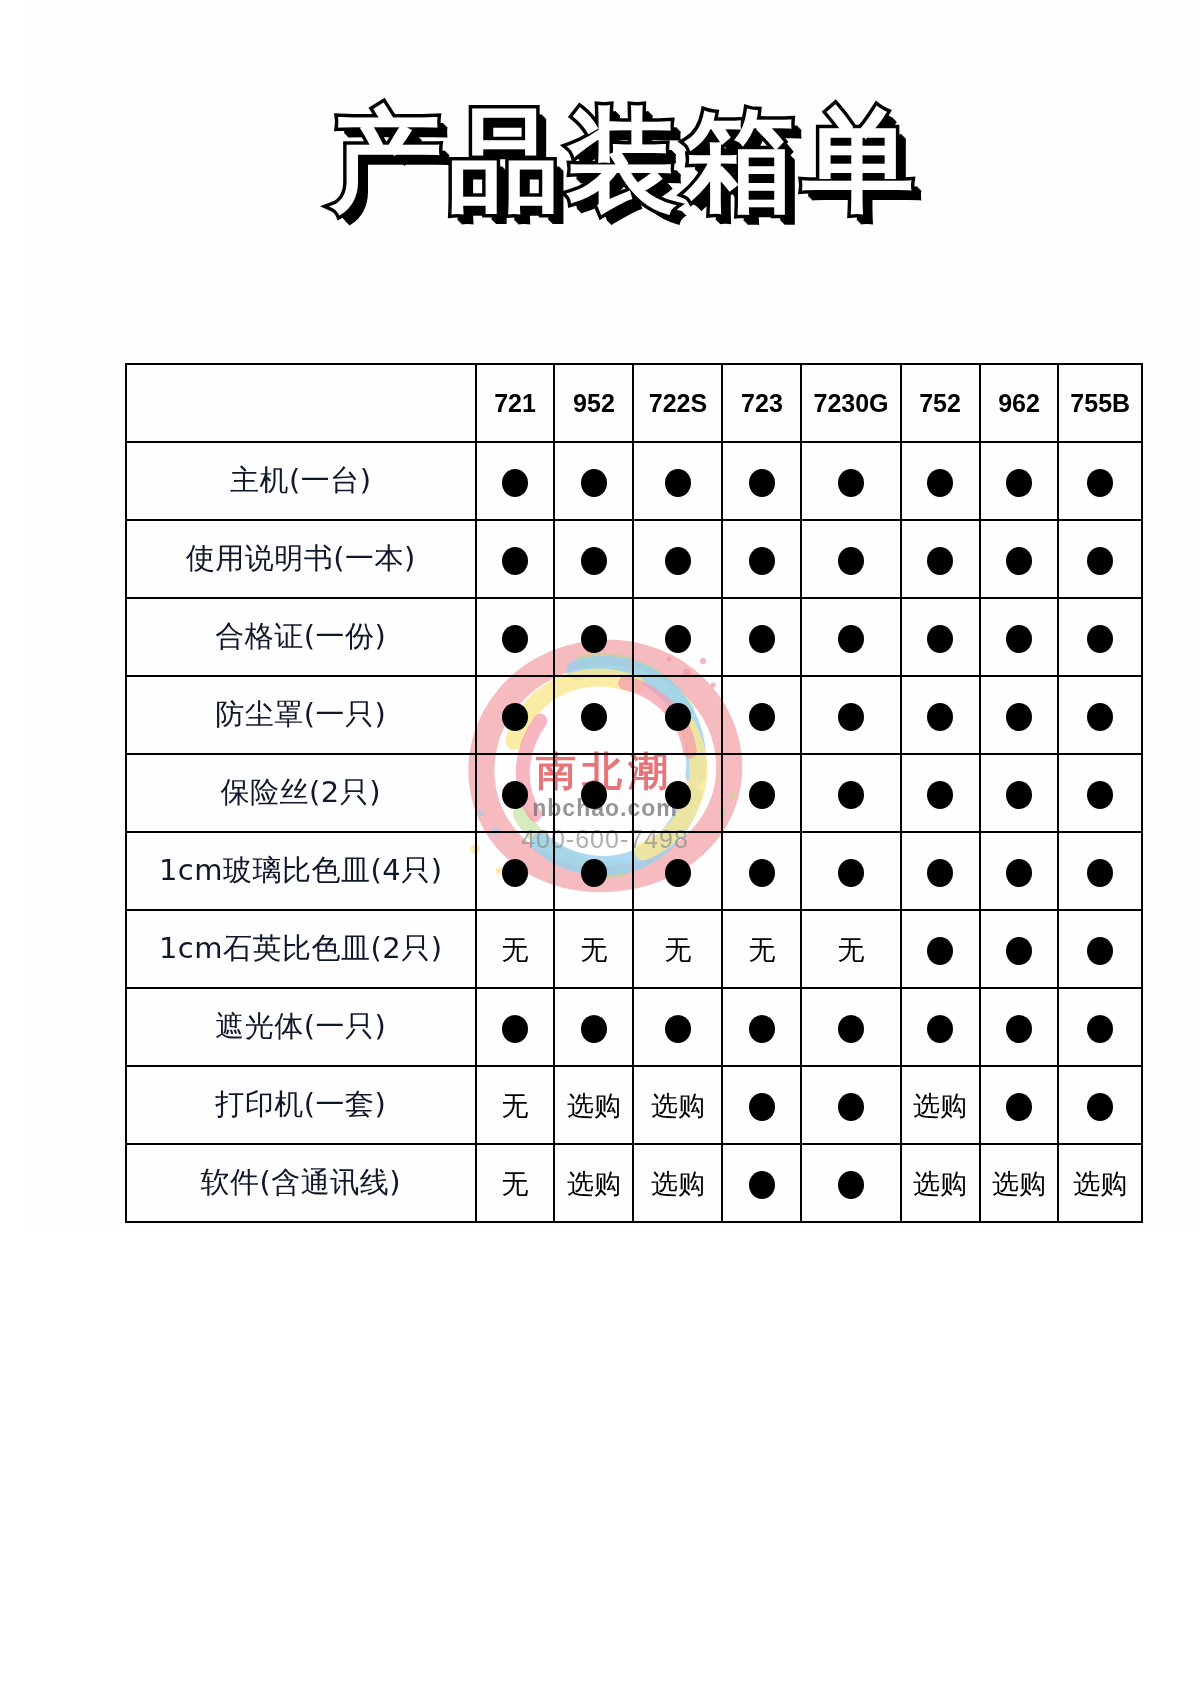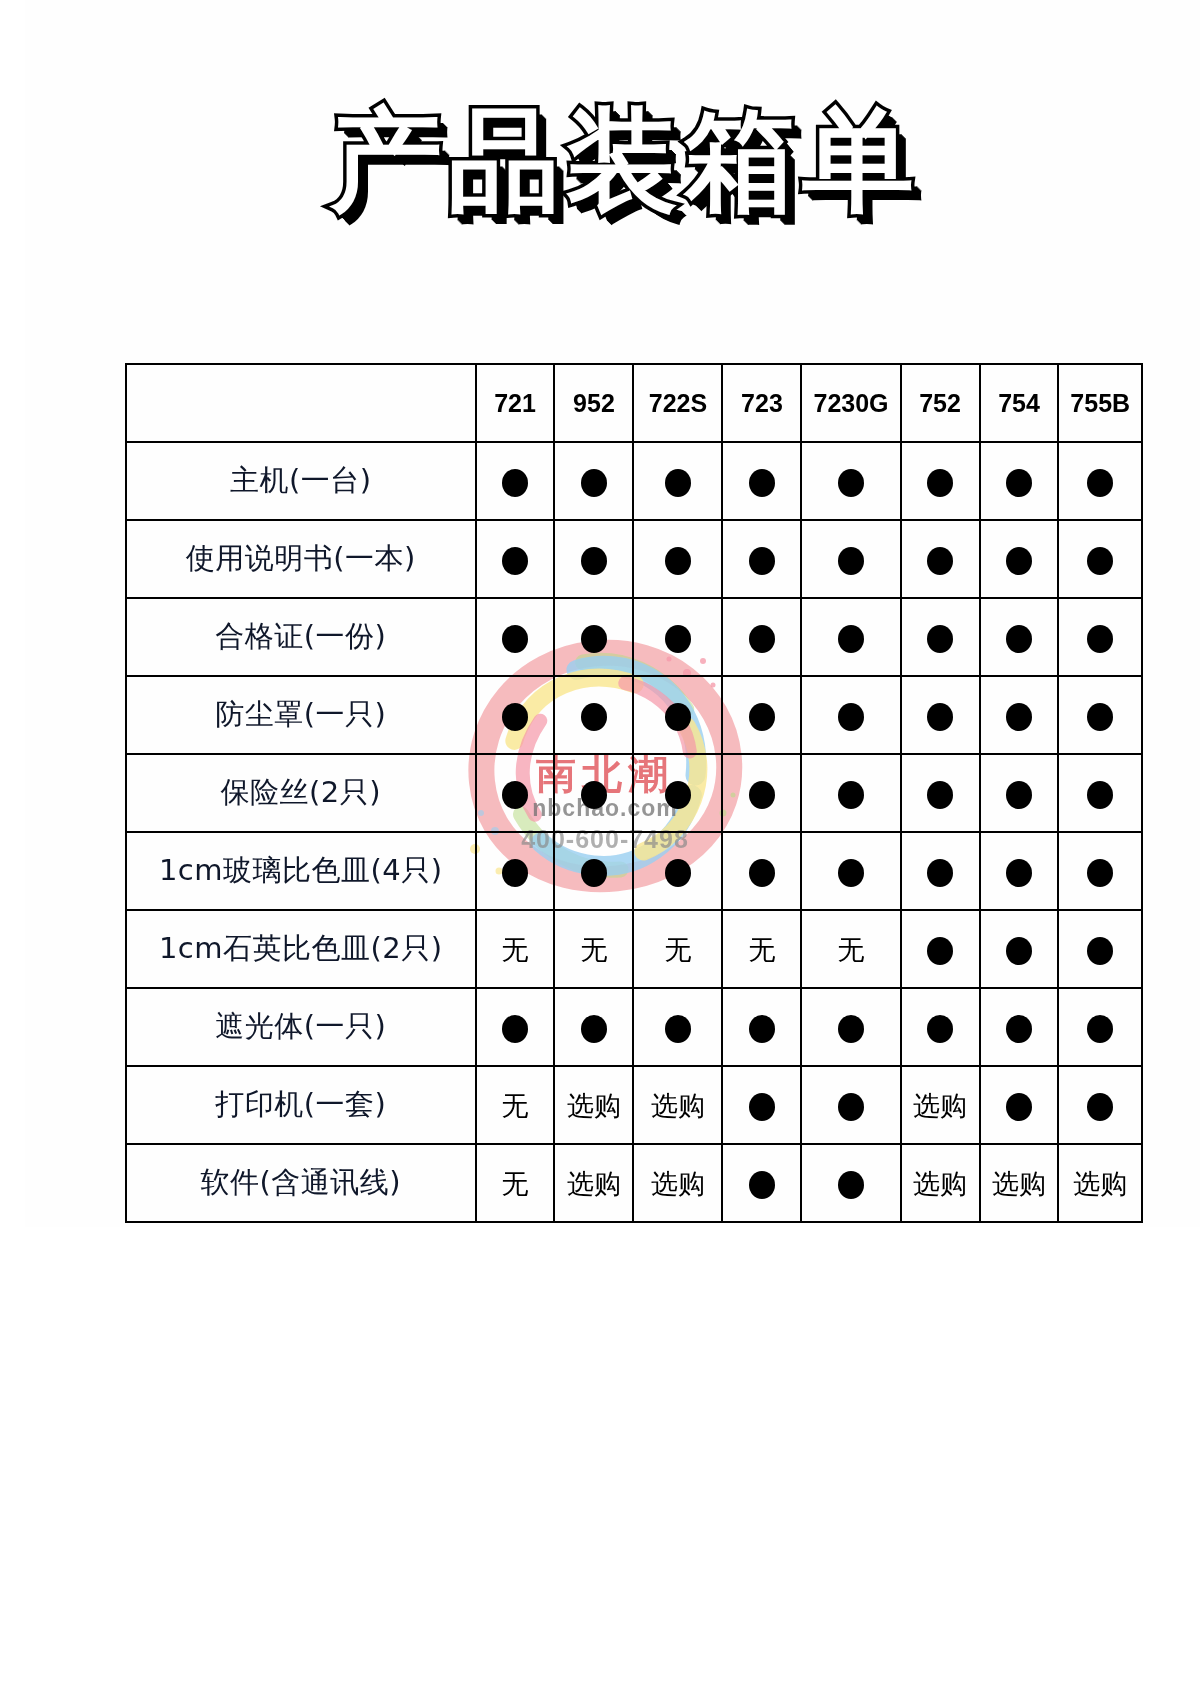--- a/index.html
+++ b/index.html
@@ -65,21 +65,21 @@
   .wm-text {
     position: absolute;
     left: 430px;
     top: 755px;
     width: 300px;
     text-align: center;
     z-index: 3;
     pointer-events: none;
   }
   .wm-cn {
-    font-family: Liberation Serif, serif;
+    font-family: Liberation Mono, monospace;
     font-size: 40px;
     font-weight: 700;
     color: #d8232a;
     opacity: 0.62;
     letter-spacing: 6px;
     line-height: 1;
   }
   .wm-site {
     margin-top: 2px;
     font-family: "Liberation Sans", sans-serif;
@@ -87,21 +87,21 @@
     font-weight: 700;
     color: #6e6e6e;
     opacity: 0.72;
     letter-spacing: 1px;
     line-height: 1;
   }
   .wm-tel {
     margin-top: 7px;
     font-family: "Liberation Sans", sans-serif;
     font-size: 25px;
-    font-weight: 700;
+    font-weight: 400;
     color: #8a8a8a;
     opacity: 0.68;
     letter-spacing: 1px;
     line-height: 1;
   }
 
   
   .table-wrap {
     position: absolute;
     left: 100px;
@@ -234,21 +234,21 @@
       </colgroup>
       <thead>
         <tr class="head-row">
           <th class="corner"></th>
           <th>721</th>
           <th>952</th>
           <th>722S</th>
           <th>723</th>
           <th>7230G</th>
           <th>752</th>
-          <th>754</th>
+          <th>962</th>
           <th>755B</th>
         </tr>
       </thead>
       <tbody id="table-body">
           <tr class="body-row">
             <td class="row-label">主机(一台)</td>
             <td class="cell"><span class="dot"></span></td>
             <td class="cell"><span class="dot"></span></td>
             <td class="cell"><span class="dot"></span></td>
             <td class="cell"><span class="dot"></span></td>

